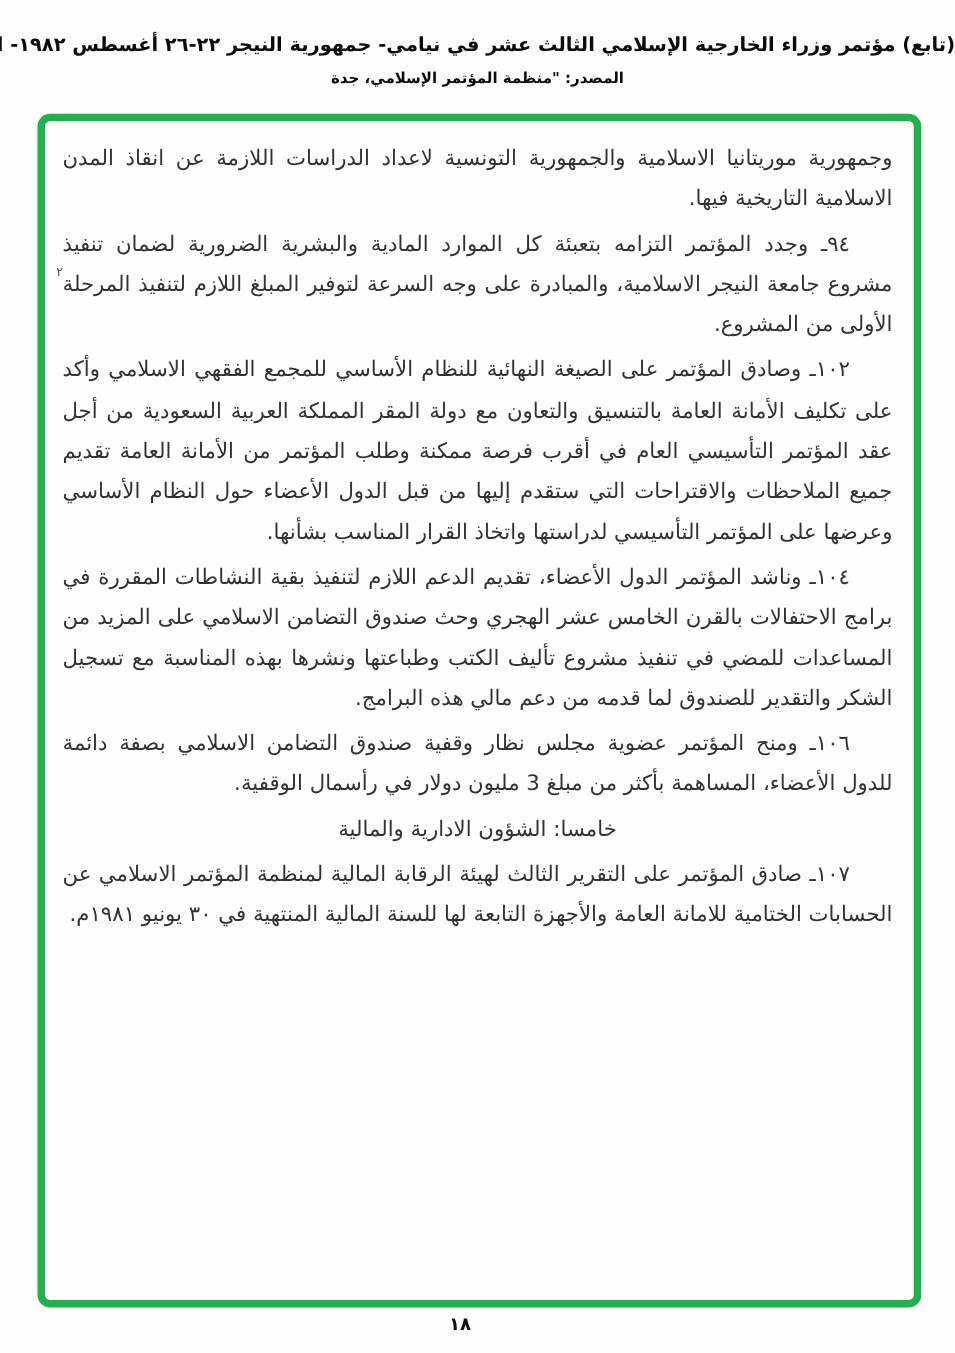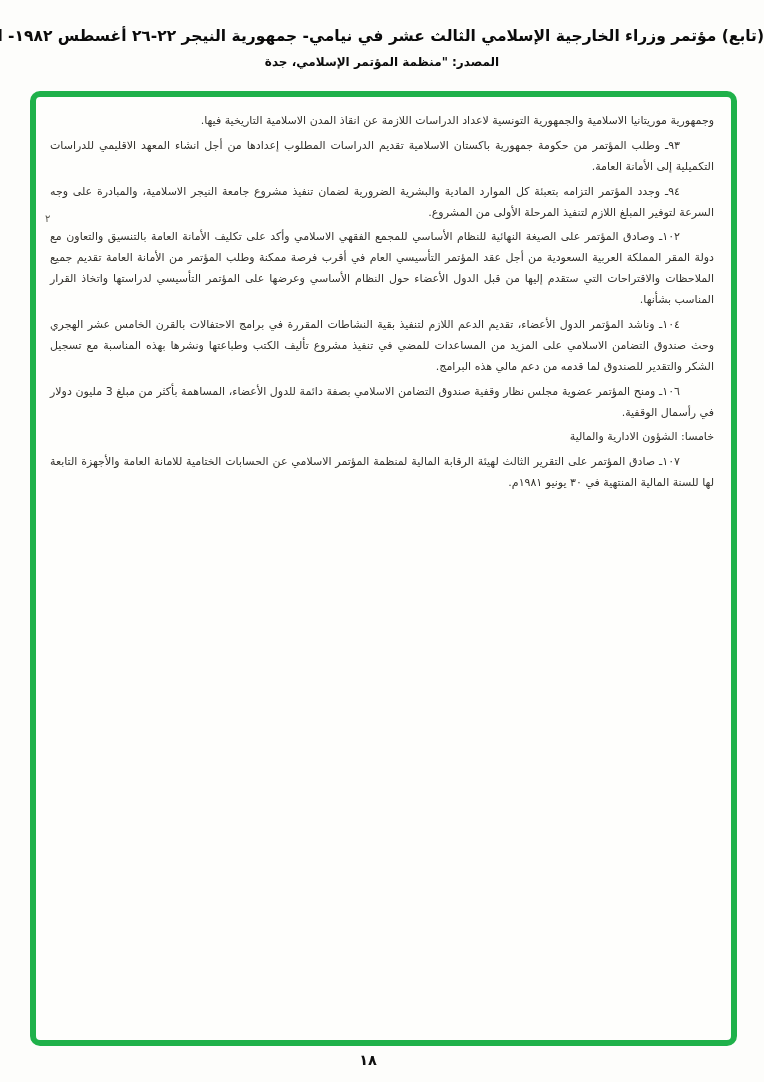--- a/index.html
+++ b/index.html
@@ -46,35 +46,35 @@
     box-sizing: border-box;
     border: 6px solid #1fb14a;
     border-radius: 10px;
     background: #fefefc;
     padding: 14px 17px 0 14px;
     overflow: hidden;
   }
   .doc {
     direction: rtl;
     text-align: justify;
-    font-size: 11px;
+    font-size: 17px;
     line-height: 1.9;
     color: #34322d;
   }
   .doc p.para {
     margin: 0 0 4px 0;
     text-indent: 34px;
   }
   .doc p.para.flush {
     text-indent: 0;
   }
   .doc p.section-heading {
     margin: 4px 0 4px 0;
     text-indent: 0;
-    text-align: right;
+    text-align: center;
   }
   .margin-artifact {
     position: absolute;
     left: 9px;
     top: 116px;
     font-size: 10px;
     color: #5a5850;
     direction: rtl;
   }
   .page-number {
@@ -98,21 +98,20 @@
   <div class="header">
     <div class="header-title">(تابع) مؤتمر وزراء الخارجية الإسلامي الثالث عشر في نيامي- جمهورية النيجر ٢٢-٢٦ أغسطس ١٩٨٢- البيان الختامي</div>
     <div class="header-source">المصدر: "منظمة المؤتمر الإسلامي، جدة</div>
   </div>
 
   <div class="frame">
     <span class="margin-artifact">٢</span>
 
     <div class="doc">
       <p class="para flush">وجمهورية موريتانيا الاسلامية والجمهورية التونسية لاعداد الدراسات اللازمة عن انقاذ المدن الاسلامية التاريخية فيها.</p>
-      <p class="para">٩٣ـ وطلب المؤتمر من حكومة جمهورية باكستان الاسلامية تقديم الدراسات المطلوب إعدادها من أجل انشاء المعهد الاقليمي للدراسات التكميلية إلى الأمانة العامة.</p>
       <p class="para">٩٤ـ وجدد المؤتمر التزامه بتعبئة كل الموارد المادية والبشرية الضرورية لضمان تنفيذ مشروع جامعة النيجر الاسلامية، والمبادرة على وجه السرعة لتوفير المبلغ اللازم لتنفيذ المرحلة الأولى من المشروع.</p>
       <p class="para">١٠٢ـ وصادق المؤتمر على الصيغة النهائية للنظام الأساسي للمجمع الفقهي الاسلامي وأكد على تكليف الأمانة العامة بالتنسيق والتعاون مع دولة المقر المملكة العربية السعودية من أجل عقد المؤتمر التأسيسي العام في أقرب فرصة ممكنة وطلب المؤتمر من الأمانة العامة تقديم جميع الملاحظات والاقتراحات التي ستقدم إليها من قبل الدول الأعضاء حول النظام الأساسي وعرضها على المؤتمر التأسيسي لدراستها واتخاذ القرار المناسب بشأنها.</p>
       <p class="para">١٠٤ـ وناشد المؤتمر الدول الأعضاء، تقديم الدعم اللازم لتنفيذ بقية النشاطات المقررة في برامج الاحتفالات بالقرن الخامس عشر الهجري وحث صندوق التضامن الاسلامي على المزيد من المساعدات للمضي في تنفيذ مشروع تأليف الكتب وطباعتها ونشرها بهذه المناسبة مع تسجيل الشكر والتقدير للصندوق لما قدمه من دعم مالي هذه البرامج.</p>
       <p class="para">١٠٦ـ ومنح المؤتمر عضوية مجلس نظار وقفية صندوق التضامن الاسلامي بصفة دائمة للدول الأعضاء، المساهمة بأكثر من مبلغ 3 مليون دولار في رأسمال الوقفية.</p>
       <p class="section-heading">خامسا: الشؤون الادارية والمالية</p>
       <p class="para">١٠٧ـ صادق المؤتمر على التقرير الثالث لهيئة الرقابة المالية لمنظمة المؤتمر الاسلامي عن الحسابات الختامية للامانة العامة والأجهزة التابعة لها للسنة المالية المنتهية في ٣٠ يونيو ١٩٨١م.</p>
     </div>
   </div>
 
   <div class="page-number">١٨</div>

